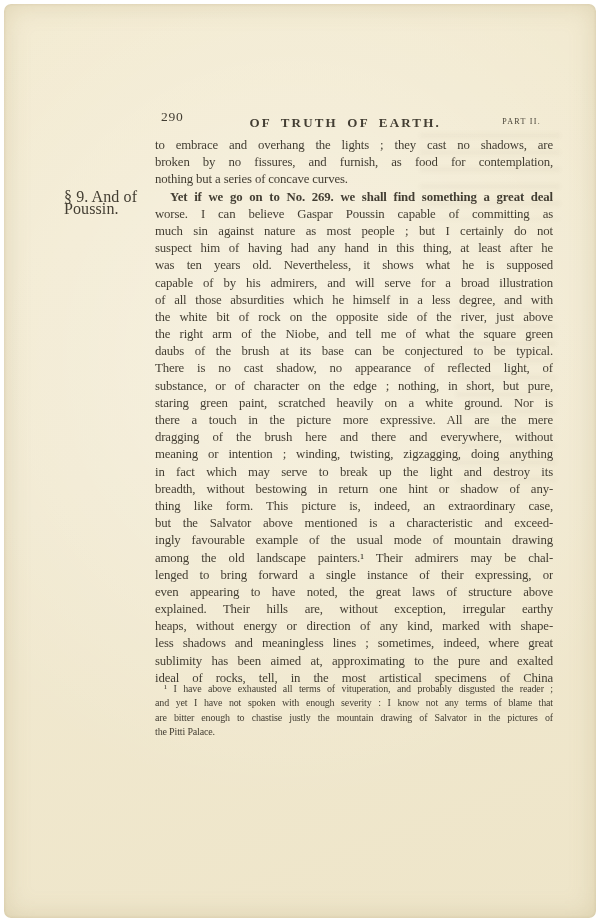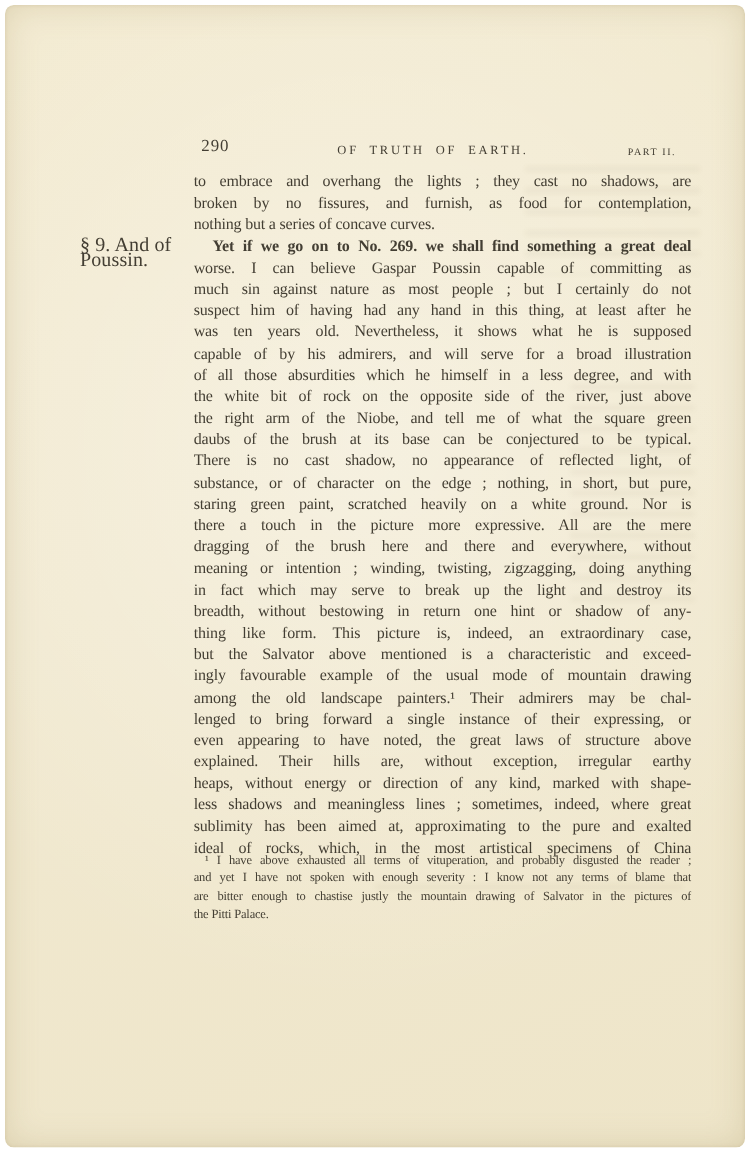--- a/index.html
+++ b/index.html
@@ -40,21 +40,21 @@
   .ghost-2 { left: 452px; top: 298px; width: 100px; height: 190px; }
   .ghost-3 { left: 296px; top: 698px; width: 246px; height: 14px; }
 
   .running-head { position: absolute; left: 148px; top: 104px; width: 398px; height: 20px; }
   .page-number {
     position: absolute; left: 9px; top: 1px;
     font-size: 13.5px; letter-spacing: 0.8px;
   }
   .head-title {
     position: absolute; left: 50%; top: 7px; transform: translateX(-53%);
-    font-size: 10px; letter-spacing: 2.2px; word-spacing: 4px; white-space: nowrap;
+    font-size: 13px; letter-spacing: 2.2px; word-spacing: 4px; white-space: nowrap; font-weight: bold;
   }
   .head-part {
     position: absolute; right: 9px; top: 8.5px;
     font-size: 8px; letter-spacing: 1.3px; white-space: nowrap; margin-left: 39px;
   }
 
   .margin-note {
     position: absolute; left: 60px; top: 187px; width: 74px;
     font-size: 16px; line-height: 12px; letter-spacing: 0.1px;
   }
@@ -134,21 +134,21 @@
           <div class="tline">thing like form. This picture is, indeed, an extraordinary case,</div>
           <div class="tline">but the Salvator above mentioned is a characteristic and exceed-</div>
           <div class="tline">ingly favourable example of the usual mode of mountain drawing</div>
           <div class="tline">among the old landscape painters.¹ Their admirers may be chal-</div>
           <div class="tline">lenged to bring forward a single instance of their expressing, or</div>
           <div class="tline">even appearing to have noted, the great laws of structure above</div>
           <div class="tline">explained. Their hills are, without exception, irregular earthy</div>
           <div class="tline">heaps, without energy or direction of any kind, marked with shape-</div>
           <div class="tline">less shadows and meaningless lines ; sometimes, indeed, where great</div>
           <div class="tline">sublimity has been aimed at, approximating to the pure and exalted</div>
-          <div class="tline">ideal of rocks, which, in the most artistical specimens of China</div>
+          <div class="tline">ideal of rocks, tell, in the most artistical specimens of China</div>
         </div>
     </div>
 
     <div class="footnote">
         <div class="tline">¹ I have above exhausted all terms of vituperation, and probably disgusted the reader ;</div>
         <div class="tline">and yet I have not spoken with enough severity : I know not any terms of blame that</div>
         <div class="tline">are bitter enough to chastise justly the mountain drawing of Salvator in the pictures of</div>
         <div class="tline">the Pitti Palace.</div>
       </div>
 

